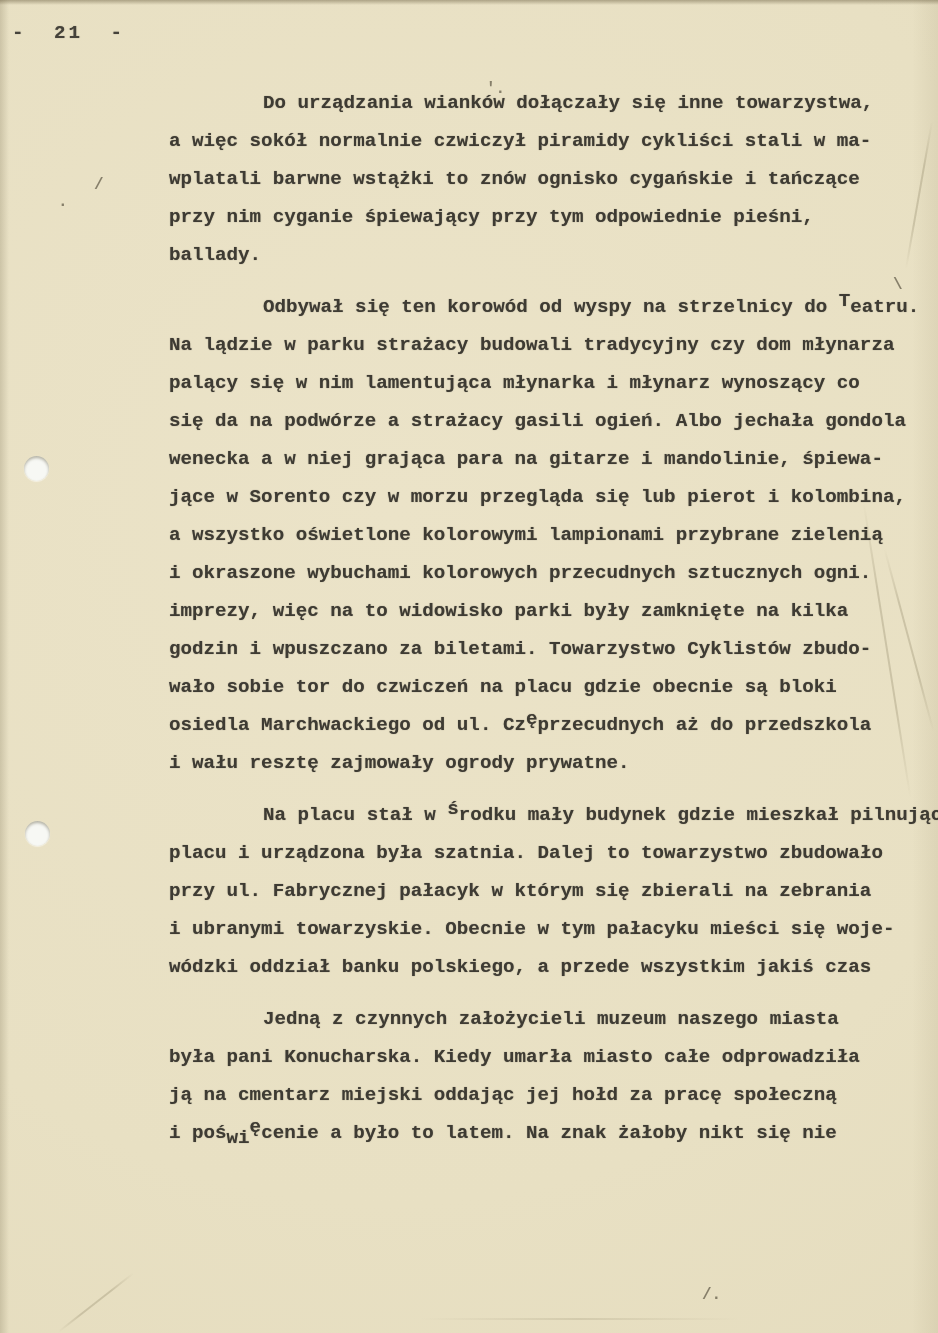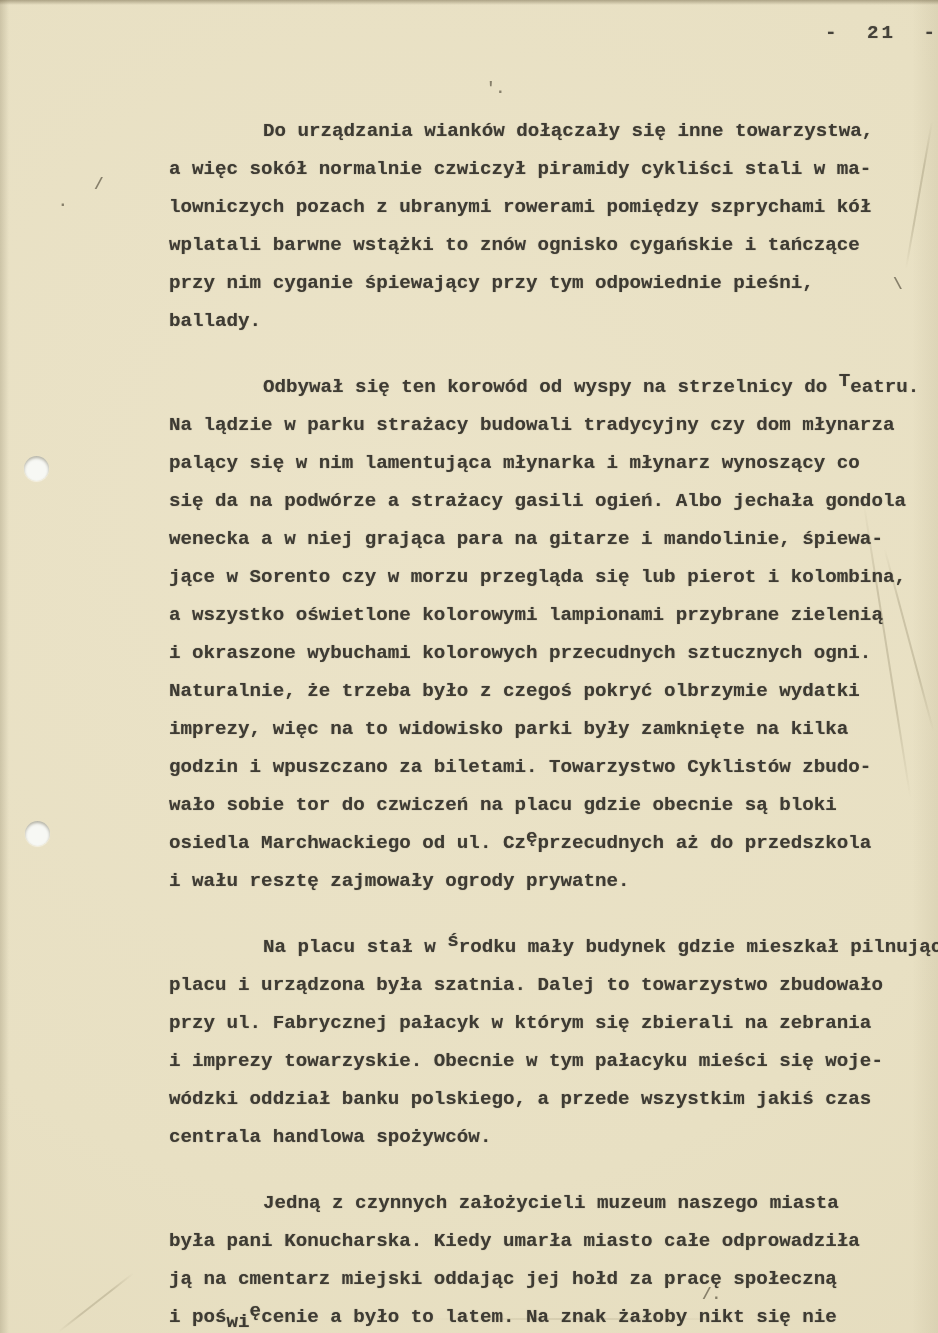--- a/index.html
+++ b/index.html
@@ -10,35 +10,35 @@
     overflow:hidden;
     background:
       linear-gradient(180deg, rgba(100,88,58,.45) 0px, rgba(100,88,58,0) 5px),
       linear-gradient(90deg, rgba(105,95,65,.22) 0px, rgba(105,95,65,0) 9px),
       linear-gradient(270deg, rgba(120,108,72,.10) 0px, rgba(120,108,72,0) 26px),
       radial-gradient(130% 95% at 42% 38%, #ebe3c8 0%, #e8e0c3 55%, #e3dabb 100%);
     font-family:"Liberation Mono","DejaVu Sans Mono",monospace;
   }
   .page-number{
     position:absolute;top:22px;left:0;width:100%;
-    padding-left:20px;box-sizing:border-box;
-    text-align:right;
+    padding-left:12px;box-sizing:border-box;
+    text-align:left;
     font-size:19.2px;font-weight:700;color:#45423a;
     letter-spacing:3px;word-spacing:13px;
     text-shadow:0 0 1px rgba(62,59,51,.5);
   }
   .body-text{
     position:absolute;left:169px;top:84px;width:769px;
     font-size:19.2px;line-height:38px;font-weight:700;
     color:#3e3b33;
     text-shadow:0 0 1.1px rgba(62,59,51,.55);
   }
   .para + .para{margin-top:14px;}
   .line{white-space:pre;height:38px;}
-  .line.first{padding-left:94px;margin-top:28px;}
+  .line.first{padding-left:94px;}
   .up{position:relative;top:-6px;}
   .down{position:relative;top:5px;margin-top:32px;}
   .hole{
     position:absolute;width:25px;height:25px;border-radius:50%;
     background:radial-gradient(circle at 45% 58%, #f7f8f4 55%, #e8ebe8 100%);
     box-shadow:inset 0 2px 3px rgba(90,82,55,.4), 0 1px 1px rgba(255,255,255,.5);
   }
   .hole-1{left:24px;top:456px;}
   .hole-2{left:25px;top:821px;}
   .crease{position:absolute;pointer-events:none;}
@@ -71,48 +71,45 @@
       <span class="mark" style="left: 94px; top: 176px;">/</span>
       <span class="mark" style="left: 58px; top: 193px;">.</span>
       <span class="mark" style="left: 893px; top: 276px;">\</span>
       <span class="mark" style="left: 702px; top: 1286px;">/.</span>
     </div>
 
   <div class="body-text" id="doc">
       <div class="para">
         <div class="line first"><span>Do urządzania wianków dołączały się inne towarzystwa,</span></div>
         <div class="line"><span>a więc sokół normalnie czwiczył piramidy cykliści stali w ma-</span></div>
-        <div class="line"><span>lowniczych pozach z ubranymi rowerami pomiędzy szprychami kół</span></div>
         <div class="line"><span>wplatali barwne wstążki to znów ognisko cygańskie i tańczące</span></div>
         <div class="line"><span>przy nim cyganie śpiewający przy tym odpowiednie pieśni,</span></div>
         <div class="line"><span>ballady.</span></div>
       </div>
       <div class="para">
         <div class="line first"><span>Odbywał się ten korowód od wyspy na strzelnicy do </span><span class="up">T</span><span>eatru.</span></div>
         <div class="line"><span>Na lądzie w parku strażacy budowali tradycyjny czy dom młynarza</span></div>
         <div class="line"><span>palący się w nim lamentująca młynarka i młynarz wynoszący co</span></div>
         <div class="line"><span>się da na podwórze a strażacy gasili ogień. Albo jechała gondola</span></div>
         <div class="line"><span>wenecka a w niej grająca para na gitarze i mandolinie, śpiewa-</span></div>
         <div class="line"><span>jące w Sorento czy w morzu przegląda się lub pierot i kolombina,</span></div>
         <div class="line"><span>a wszystko oświetlone kolorowymi lampionami przybrane zielenią</span></div>
         <div class="line"><span>i okraszone wybuchami kolorowych przecudnych sztucznych ogni.</span></div>
-        <div class="line"><span>Naturalnie, że trzeba było z czegoś pokryć olbrzymie wydatki</span></div>
         <div class="line"><span>imprezy, więc na to widowisko parki były zamknięte na kilka</span></div>
         <div class="line"><span>godzin i wpuszczano za biletami. Towarzystwo Cyklistów zbudo-</span></div>
         <div class="line"><span>wało sobie tor do czwiczeń na placu gdzie obecnie są bloki</span></div>
         <div class="line"><span>osiedla Marchwackiego od ul. Cz</span><span class="up">ę</span><span>przecudnych aż do przedszkola</span></div>
         <div class="line"><span>i wału resztę zajmowały ogrody prywatne.</span></div>
       </div>
       <div class="para">
         <div class="line first"><span>Na placu stał w </span><span class="up">ś</span><span>rodku mały budynek gdzie mieszkał pilnując</span></div>
         <div class="line"><span>placu i urządzona była szatnia. Dalej to towarzystwo zbudowało</span></div>
         <div class="line"><span>przy ul. Fabrycznej pałacyk w którym się zbierali na zebrania</span></div>
-        <div class="line"><span>i imprezy towarzyskie. Obecnie w tym pałacyku mieści się woje-</span></div>
+        <div class="line"><span>i ubranymi towarzyskie. Obecnie w tym pałacyku mieści się woje-</span></div>
         <div class="line"><span>wódzki oddział banku polskiego, a przede wszystkim jakiś czas</span></div>
-        <div class="line"><span>centrala handlowa spożywców.</span></div>
       </div>
       <div class="para">
         <div class="line first"><span>Jedną z czynnych założycieli muzeum naszego miasta</span></div>
         <div class="line"><span>była pani Konucharska. Kiedy umarła miasto całe odprowadziła</span></div>
         <div class="line"><span>ją na cmentarz miejski oddając jej hołd za pracę społeczną</span></div>
         <div class="line"><span>i poś</span><span class="down">wi</span><span class="up">ę</span><span>cenie a było to latem. Na znak żałoby nikt się nie</span></div>
       </div>
     </div>
 </div>
 

